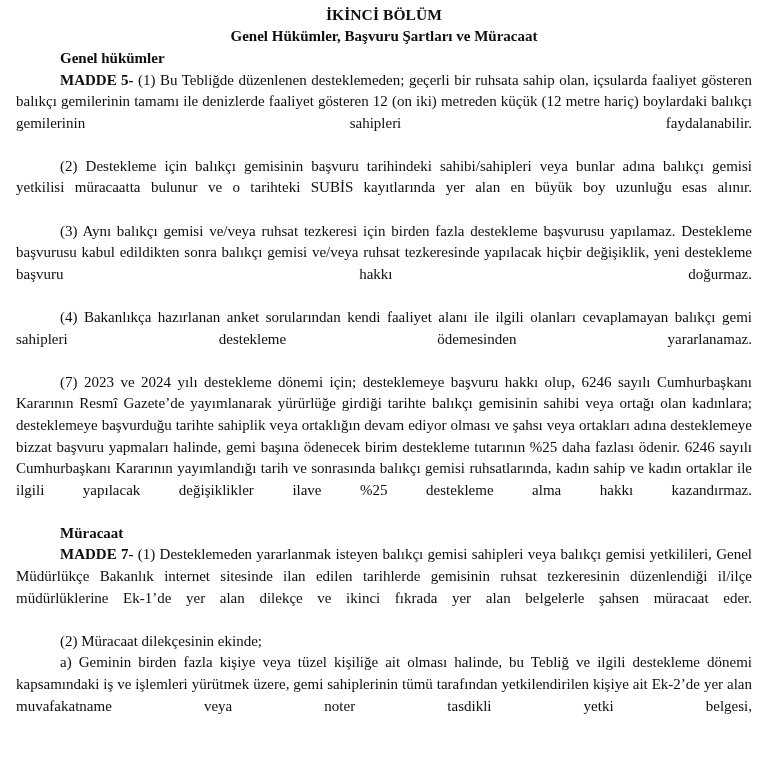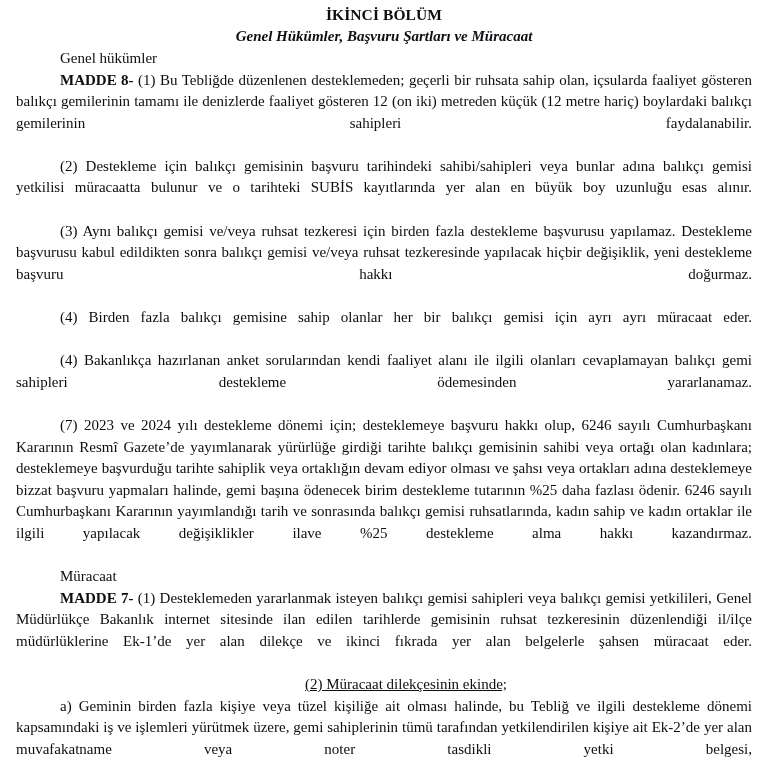--- a/index.html
+++ b/index.html
@@ -36,26 +36,25 @@
     margin: 0;
     white-space: nowrap;
   }
   .doc-subtitle {
     text-align: center;
     font-weight: bold;
     font-size: 15px;
     line-height: 21.5px;
     margin: 0 0 1px 0;
     white-space: nowrap;
-    font-style: italic;
   }
 
   
   .side-heading {
-    font-weight: normal;
+    font-weight: bold;
     font-size: 15px;
     line-height: 21.5px;
     margin: 0;
     padding-left: 44px;
   }
 
   
   .para {
     font-size: 15px;
     line-height: 21.6px;
@@ -72,45 +71,43 @@
     display: inline-block;
     width: 100%;
   }
 
   
   .line-indent {
     font-size: 15px;
     line-height: 21.6px;
     margin: 0;
     padding-left: 44px;
-    text-align: center;
+    text-align: left;
     white-space: nowrap;
-    text-decoration: underline;
   }
 
   .b { font-weight: bold; }
 </style>
 </head>
 <body>
 
 <div class="page">
 
   <h1 class="doc-title">İKİNCİ BÖLÜM</h1>
 
   <h2 class="doc-subtitle">Genel Hükümler, Başvuru Şartları ve Müracaat</h2>
 
   <div class="side-heading">Genel hükümler</div>
 
-  <p class="para"><span class="b">MADDE 8-</span> <span>(1) Bu Tebliğde düzenlenen desteklemeden; geçerli bir ruhsata sahip olan, içsularda faaliyet gösteren balıkçı gemilerinin tamamı ile denizlerde faaliyet gösteren 12 (on iki) metreden küçük (12 metre hariç) boylardaki balıkçı gemilerinin sahipleri faydalanabilir.</span></p>
+  <p class="para"><span class="b">MADDE 5-</span> <span>(1) Bu Tebliğde düzenlenen desteklemeden; geçerli bir ruhsata sahip olan, içsularda faaliyet gösteren balıkçı gemilerinin tamamı ile denizlerde faaliyet gösteren 12 (on iki) metreden küçük (12 metre hariç) boylardaki balıkçı gemilerinin sahipleri faydalanabilir.</span></p>
 
   <p class="para">(2) Destekleme için balıkçı gemisinin başvuru tarihindeki sahibi/sahipleri veya bunlar adına balıkçı gemisi yetkilisi müracaatta bulunur ve o tarihteki SUBİS kayıtlarında yer alan en büyük boy uzunluğu esas alınır.</p>
 
   <p class="para">(3) Aynı balıkçı gemisi ve/veya ruhsat tezkeresi için birden fazla destekleme başvurusu yapılamaz. Destekleme başvurusu kabul edildikten sonra balıkçı gemisi ve/veya ruhsat tezkeresinde yapılacak hiçbir değişiklik, yeni destekleme başvuru hakkı doğurmaz.</p>
 
-  <p class="para">(4) Birden fazla balıkçı gemisine sahip olanlar her bir balıkçı gemisi için ayrı ayrı müracaat eder.</p>
 
   <p class="para">(4) Bakanlıkça hazırlanan anket sorularından kendi faaliyet alanı ile ilgili olanları cevaplamayan balıkçı gemi sahipleri destekleme ödemesinden yararlanamaz.</p>
 
 
   <p class="para">(7) 2023 ve 2024 yılı destekleme dönemi için; desteklemeye başvuru hakkı olup, 6246 sayılı Cumhurbaşkanı Kararının Resmî Gazete’de yayımlanarak yürürlüğe girdiği tarihte balıkçı gemisinin sahibi veya ortağı olan kadınlara; desteklemeye başvurduğu tarihte sahiplik veya ortaklığın devam ediyor olması ve şahsı veya ortakları adına desteklemeye bizzat başvuru yapmaları halinde, gemi başına ödenecek birim destekleme tutarının %25 daha fazlası ödenir. 6246 sayılı Cumhurbaşkanı Kararının yayımlandığı tarih ve sonrasında balıkçı gemisi ruhsatlarında, kadın sahip ve kadın ortaklar ile ilgili yapılacak değişiklikler ilave %25 destekleme alma hakkı kazandırmaz.</p>
 
   <div class="side-heading">Müracaat</div>
 
   <p class="para"><span class="b">MADDE 7-</span> <span>(1) Desteklemeden yararlanmak isteyen balıkçı gemisi sahipleri veya balıkçı gemisi yetkilileri, Genel Müdürlükçe Bakanlık internet sitesinde ilan edilen tarihlerde gemisinin ruhsat tezkeresinin düzenlendiği il/ilçe müdürlüklerine Ek-1’de yer alan dilekçe ve ikinci fıkrada yer alan belgelerle şahsen müracaat eder.</span></p>
 

